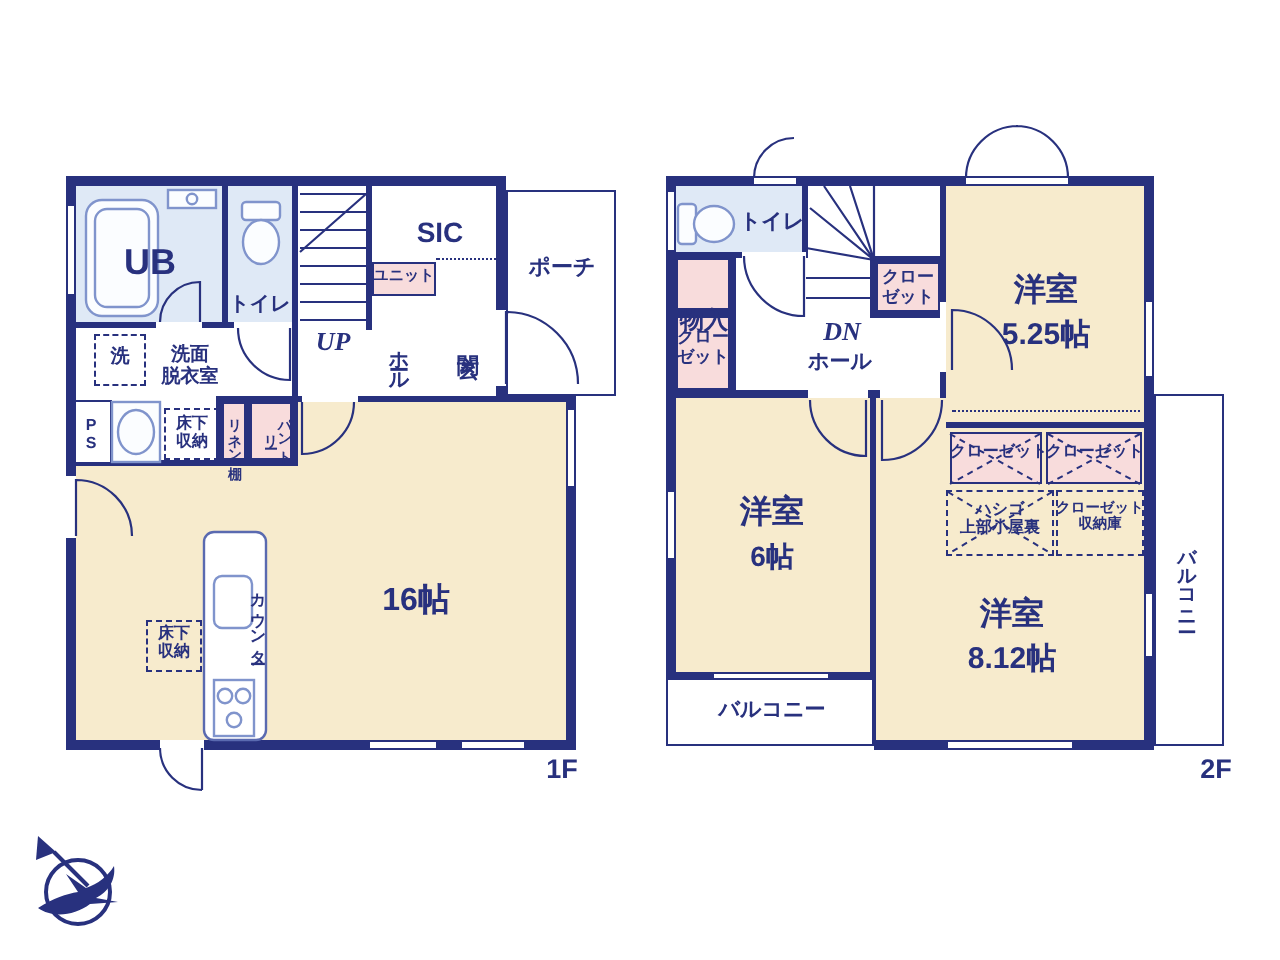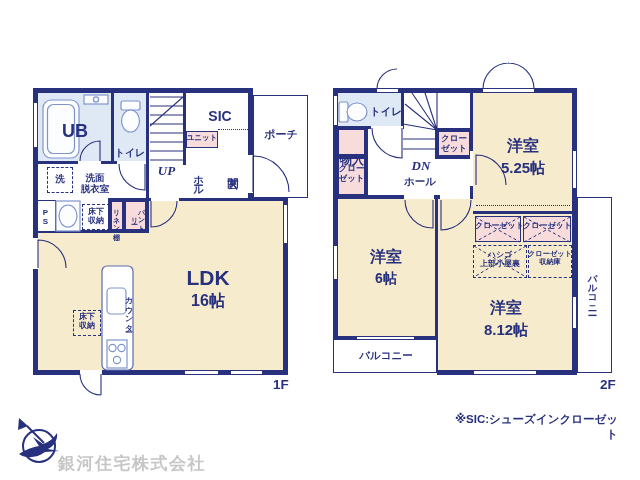--- a/index.html
+++ b/index.html
@@ -187,21 +187,20 @@
     <div>洗面</div>
     <div>脱衣室</div>
   </div>
   <div class="abs lbl v" style="left:41px;top:205px;height:24px;font-size:8px">PS</div>
   <div class="abs lbl" style="left:82px;top:207px;width:28px;font-size:8px">
     <div>床下</div>
     <div>収納</div>
   </div>
   <div class="abs lbl v" style="left:113px;top:202px;height:28px;font-size:7px">リネン棚</div>
   <div class="abs lbl v" style="left:131px;top:201px;height:30px;font-size:7px">パントリー</div>
-  <div class="abs lbl" style="left:178px;top:266px;width:60px;font-size:21px">LDK</div>
   <div class="abs lbl" style="left:180px;top:292px;width:56px;font-size:16px">16帖</div>
   <div class="abs lbl v" style="left:124px;top:283px;height:52px;font-size:8px">カウンター</div>
   <div class="abs lbl" style="left:73px;top:312px;width:28px;font-size:8px">
     <div>床下</div>
     <div>収納</div>
   </div>
   <div class="abs lbl" style="left:266px;top:377px;width:30px;font-size:13.5px">1F</div>
 
   <div class="abs lbl" style="left:368px;top:105px;width:36px;font-size:10.5px">トイレ</div>
   <div class="abs lbl serif-i" style="left:404px;top:158px;width:34px;font-size:13px">DN</div>
@@ -234,16 +233,14 @@
   <div class="abs lbl" style="left:357px;top:349px;width:58px;font-size:10.5px">バルコニー</div>
   <div class="abs lbl v" style="left:588px;top:258px;height:62px;font-size:9.5px">バルコニー</div>
   <div class="abs lbl" style="left:593px;top:377px;width:30px;font-size:13.5px">2F</div>
 
   <svg class="abs logo" style="left:12px;top:416px" width="52" height="56" viewBox="0 0 52 56">
     <circle cx="27" cy="30" r="16"></circle>
     <line x1="32" y1="27" x2="15" y2="10"></line>
     <polygon points="16,10 7,2 6,14"></polygon>
     <path d="M7 38 C15 33 21 31 27 30 L21 21 L31 28 C37 26 42 22 45 17 C46 24 42 30 36 33 L47 35 L33 36 C25 42 14 43 7 38 Z"></path>
   </svg>
-  <div class="abs company" style="left:58px;top:452px;width:200px;font-size:17px">銀河住宅株式会社</div>
-  <div class="abs note" style="left:448px;top:412px;width:170px;font-size:11.5px">※SIC:シューズインクローゼット</div>
 
 </div>
 
 </body></html>

